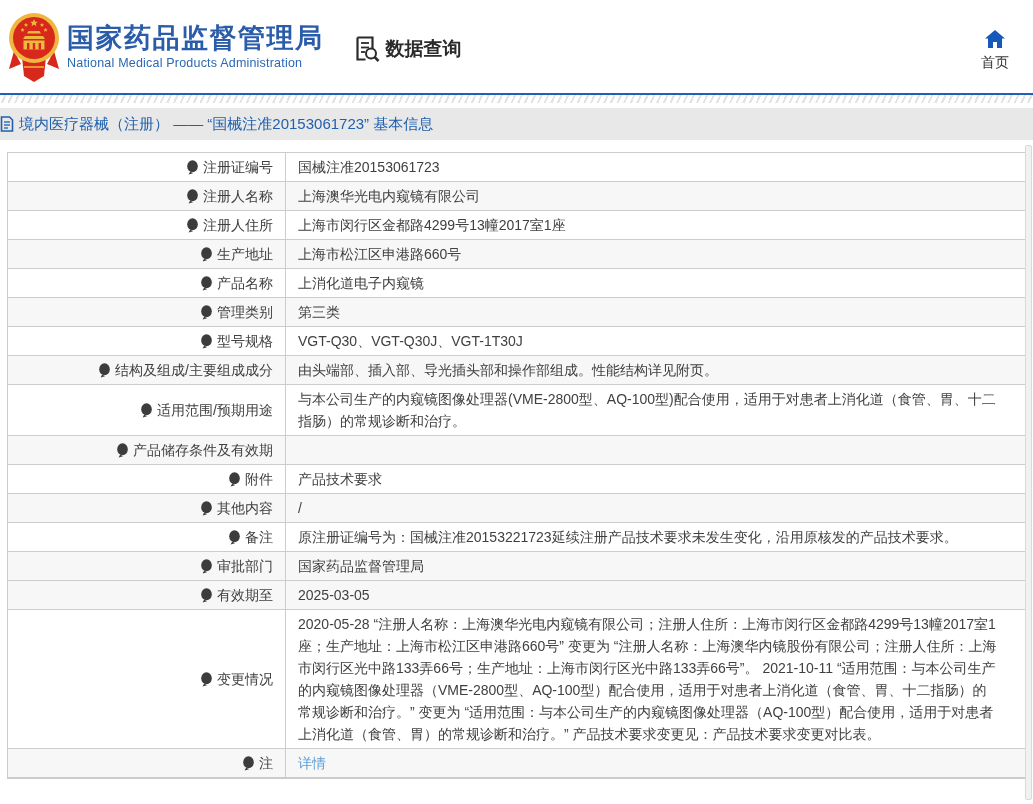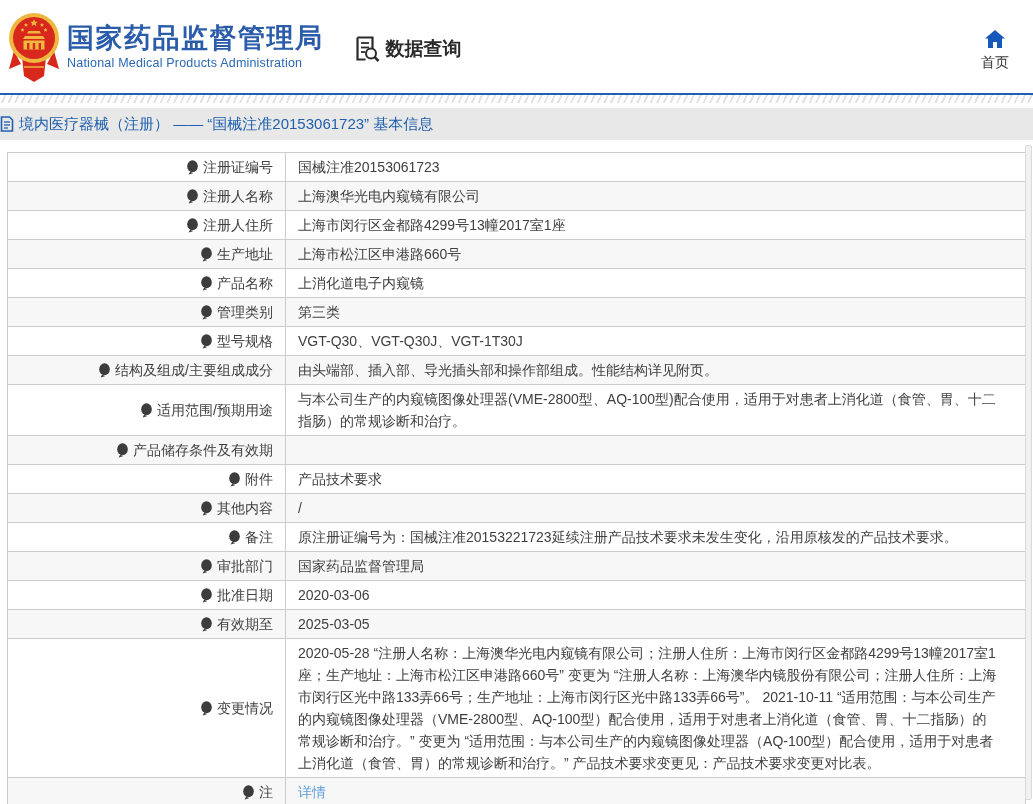--- a/index.html
+++ b/index.html
@@ -326,34 +326,20 @@
           <ellipse cx="6.5" cy="6.3" rx="5.3" ry="6" fill="#3c3c3c"></ellipse>
           <path d="M4.2 11.5 L2.6 14.6 L7 13.2 Z" fill="#3c3c3c"></path>
         </svg>
       </span>
       <span class="label-text">审批部门</span>
     </div>
     <div class="cell value">
           <span>国家药品监督管理局</span>
         </div>
   </div>
-      <div class="row">
-    <div class="cell label">
-      <span class="note-icon-wrap" hidden="">
-        <svg width="13" height="15" viewBox="0 0 13 15">
-          <ellipse cx="6.5" cy="6.3" rx="5.3" ry="6" fill="#3c3c3c"></ellipse>
-          <path d="M4.2 11.5 L2.6 14.6 L7 13.2 Z" fill="#3c3c3c"></path>
-        </svg>
-      </span>
-      <span class="label-text">批准日期</span>
-    </div>
-    <div class="cell value">
-          <span>2020-03-06</span>
-        </div>
-  </div>
       <div class="row alt">
     <div class="cell label">
       <span class="note-icon-wrap" hidden="">
         <svg width="13" height="15" viewBox="0 0 13 15">
           <ellipse cx="6.5" cy="6.3" rx="5.3" ry="6" fill="#3c3c3c"></ellipse>
           <path d="M4.2 11.5 L2.6 14.6 L7 13.2 Z" fill="#3c3c3c"></path>
         </svg>
       </span>
       <span class="label-text">有效期至</span>
     </div>

